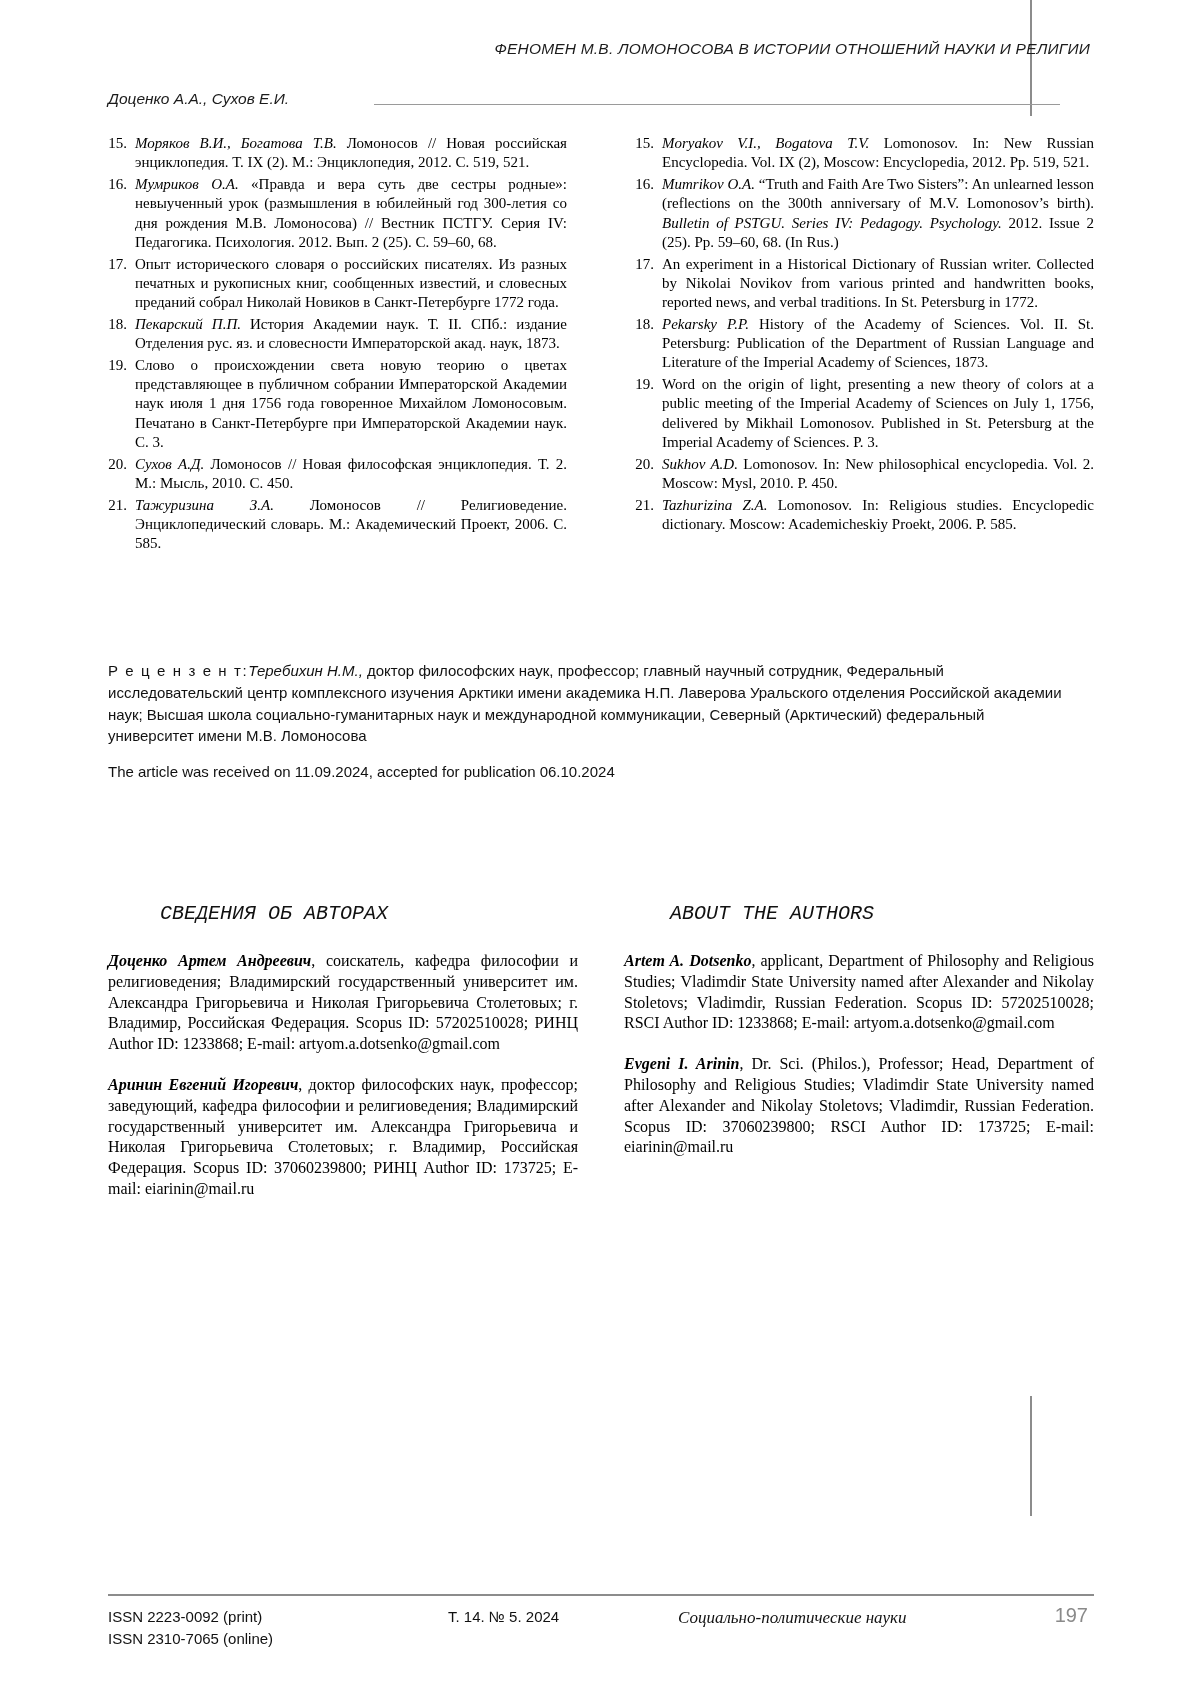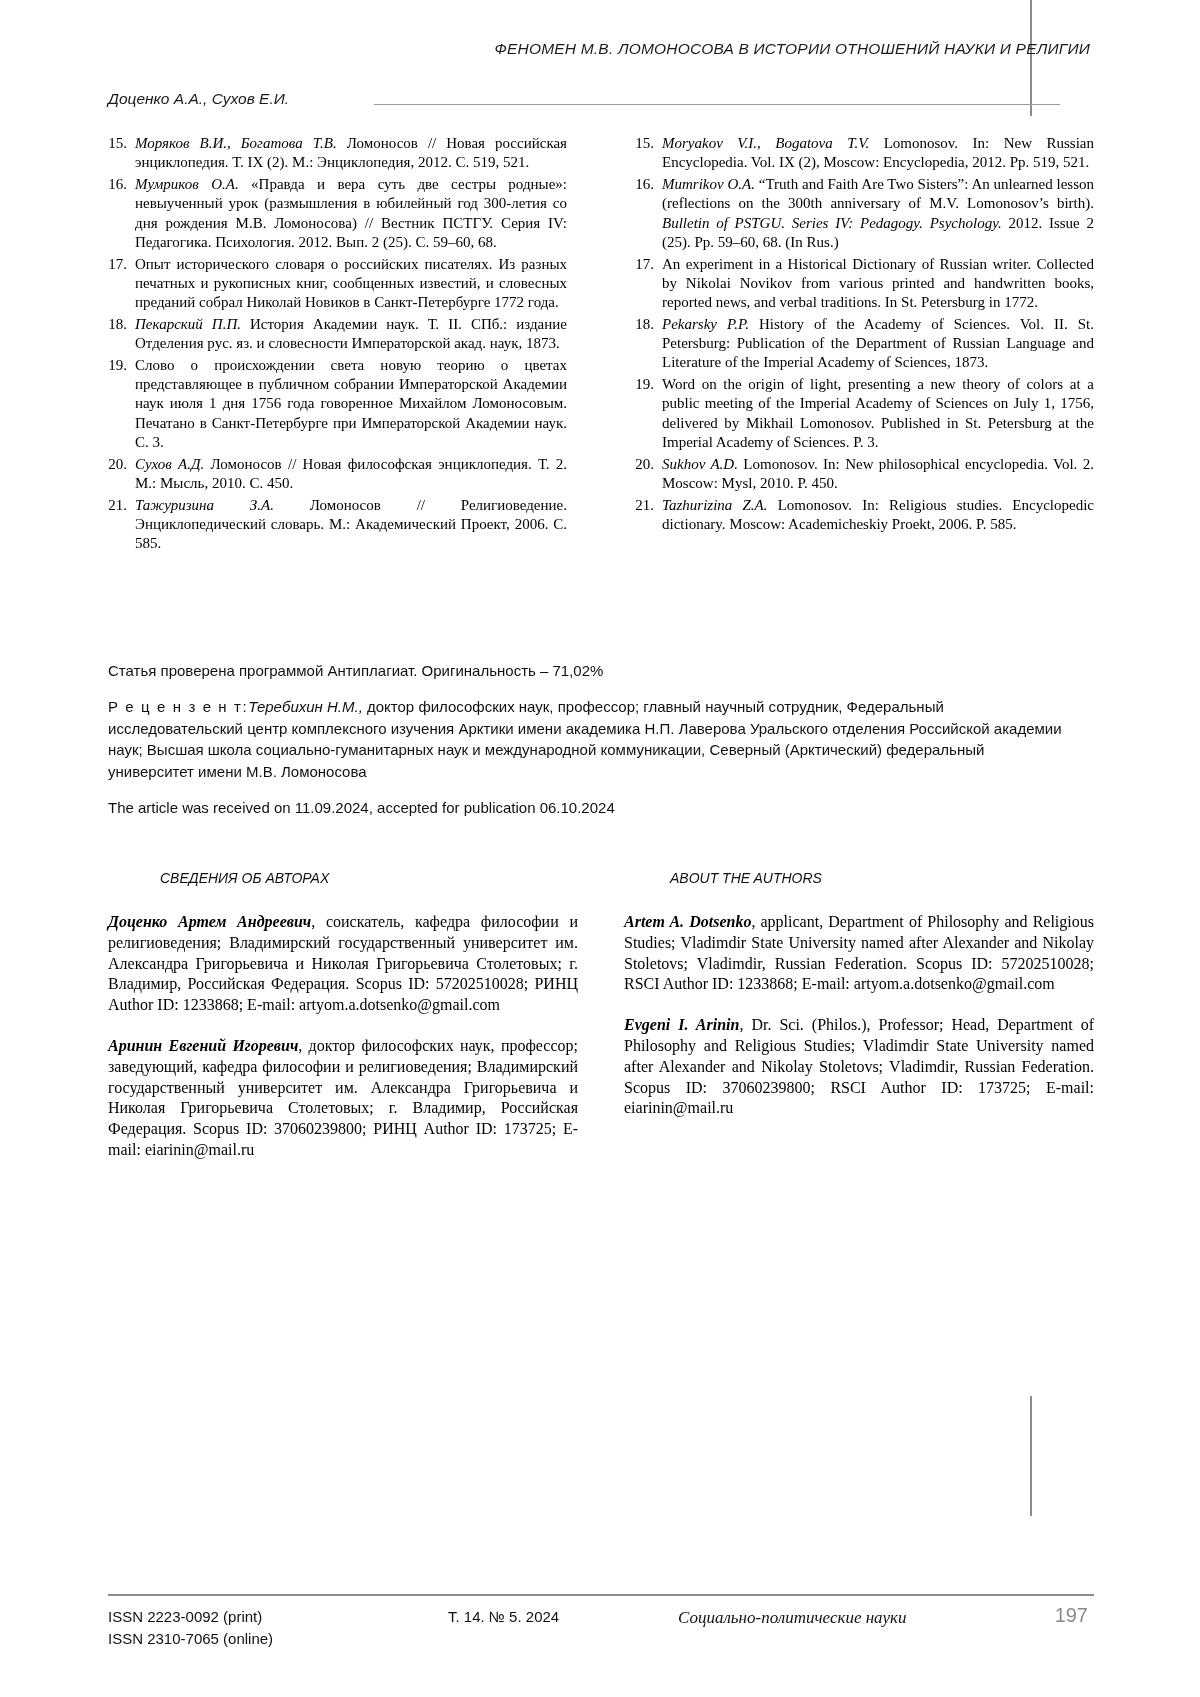--- a/index.html
+++ b/index.html
@@ -122,26 +122,27 @@
   .about {
     position: absolute;
     top: 870px;
     left: 108px;
     width: 986px;
     display: flex;
     gap: 46px;
   }
   .about-col { width: 470px; }
   .about-title {
-    font-family: Liberation Sans, sans-serif;
+    font-family: Liberation Mono, monospace;
     font-style: italic;
-    font-size: 14px;
+    font-size: 20px;
     margin-left: 52px;
     margin-bottom: 26px;
     color: #111;
+    margin-top: 32px;
   }
   .about-title.en { margin-left: 46px; }
   .about-para {
     font-size: 16px;
     line-height: 1.30;
     text-align: justify;
     margin-bottom: 20px;
     hyphens: auto;
   }
   .about-para b { font-weight: bold; font-style: italic; }
@@ -261,21 +262,20 @@
           <div class="ref-text"><i>Sukhov A.D.</i> Lomonosov. In: New philosophical encyclopedia. Vol. 2. Moscow: Mysl, 2010. P. 450.</div>
         </div>
         <div class="ref-item">
           <div class="ref-num">21.</div>
           <div class="ref-text"><i>Tazhurizina Z.A.</i> Lomonosov. In: Religious studies. Encyclopedic dictionary. Moscow: Academicheskiy Proekt, 2006. P. 585.</div>
         </div>
       </div>
   </div>
 
   <div class="notes">
-    <p>Статья проверена программой Антиплагиат. Оригинальность – 71,02%</p>
     <p>
       <span class="spaced">Р е ц е н з е н т:</span><i>Теребихин Н.М.,</i><span> доктор философских наук, профессор; главный научный сотрудник, Федеральный исследовательский центр комплексного изучения Арктики имени академика Н.П. Лаверова Уральского отделения Российской академии наук; Высшая школа социально-гуманитарных наук и международной коммуникации, Северный (Арктический) федеральный университет имени М.В. Ломоносова</span>
     </p>
     <p>The article was received on 11.09.2024, accepted for publication 06.10.2024</p>
   </div>
 
   <div class="about">
     <div class="about-col">
       <div class="about-title">СВЕДЕНИЯ ОБ АВТОРАХ</div>
       <div id="about-ru">

